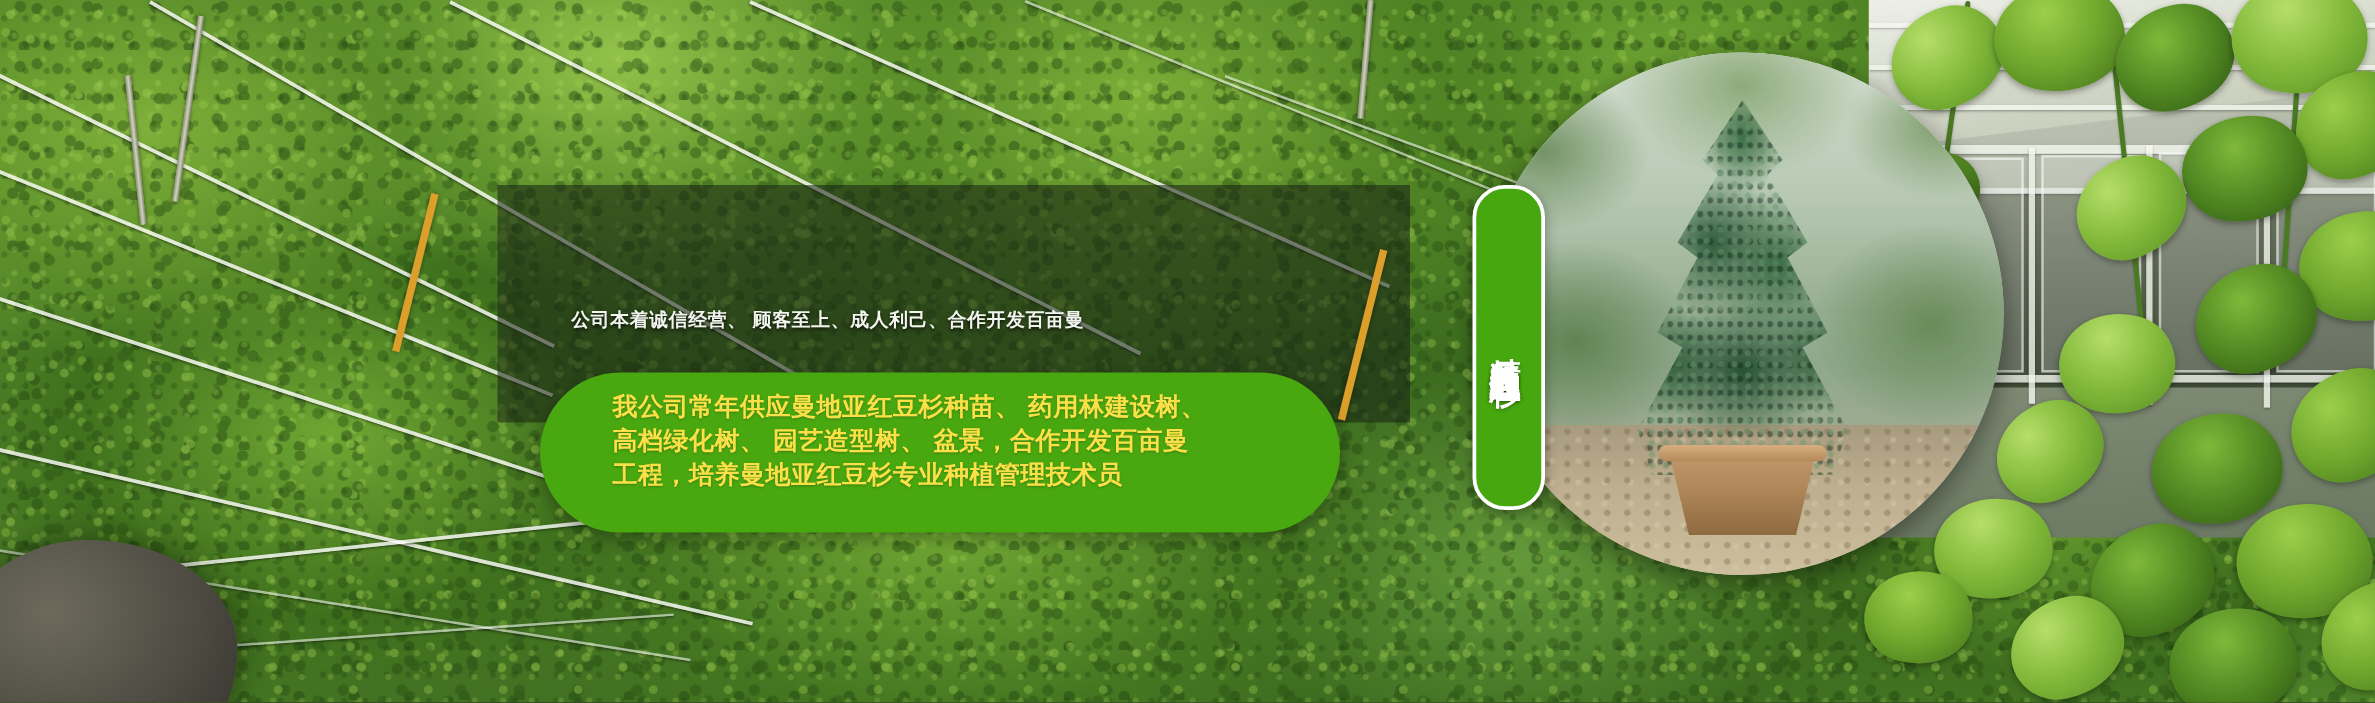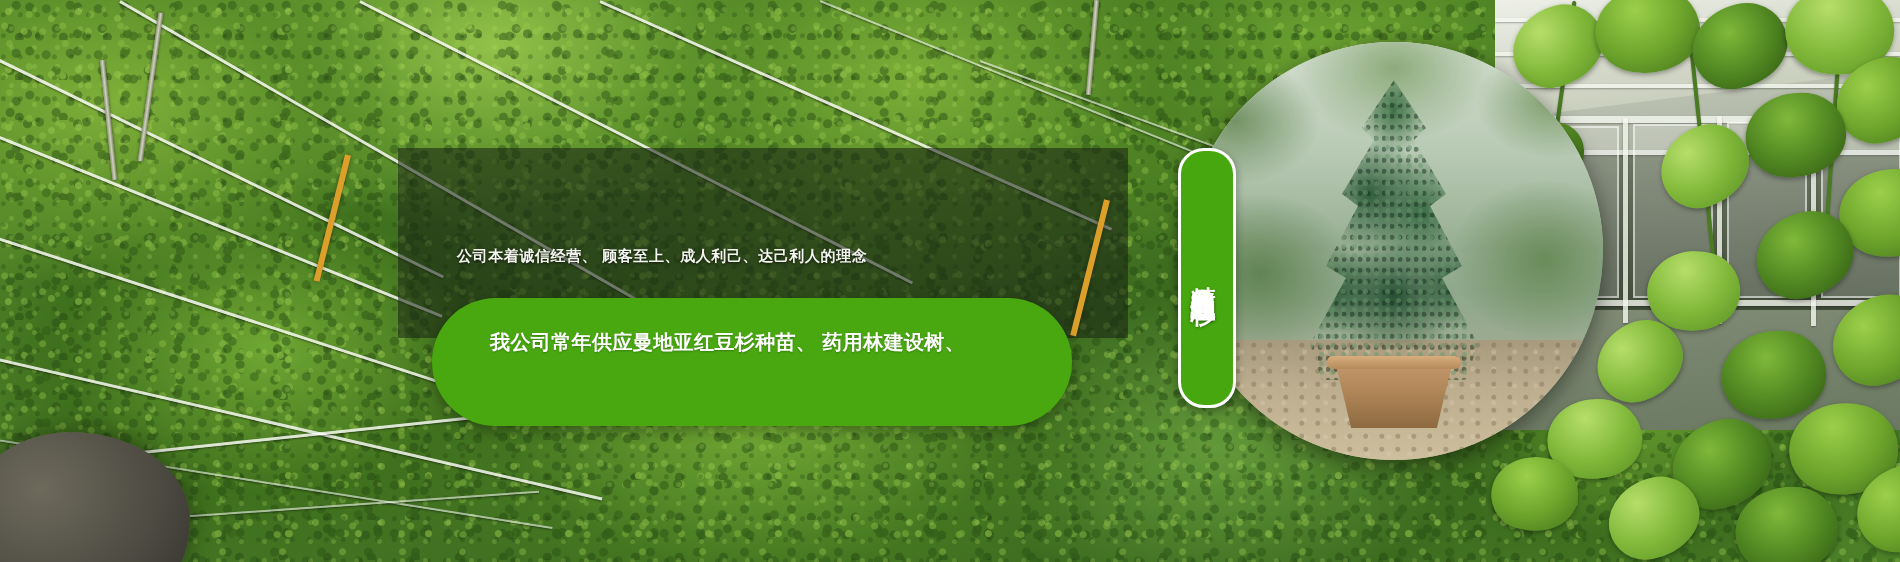--- a/index.html
+++ b/index.html
@@ -119,22 +119,22 @@
     white-space:nowrap;
   }
 
   
   .callout{
     position:absolute;left:432px;top:298px;width:640px;height:128px;
     background:#49a810;border-radius:64px;
     box-shadow:0 4px 14px rgba(0,0,0,.35);
   }
   .callout-text{
-    position:absolute;left:490px;top:329px;width:560px;
-    color:#ffffff;font-size:20px;font-weight:bold;line-height:27px;letter-spacing:.4px;
+    position:absolute;left:490px;top:313px;width:560px;
+    color:#fde047;font-size:20px;font-weight:bold;line-height:27px;letter-spacing:.4px;
     text-shadow:0 1px 2px rgba(0,0,0,.25);
   }
   .callout-text div{white-space:nowrap;}
 
   
   .photo-circle{
     position:absolute;left:1185px;top:42px;width:418px;height:418px;border-radius:50%;
     overflow:hidden;box-shadow:0 6px 22px rgba(0,0,0,.45);
     background:linear-gradient(180deg,#c9d6c6 0%,#a9bda6 30%,#8fa88c 60%,#b9b19a 100%);
   }
@@ -274,25 +274,27 @@
       <div class="leaf l" style="left:1494px;top:252px;width:74px;height:66px;transform:rotate(-20deg);"></div>
     </div>
 
     <div class="rock"></div>
   </div>
 
   <div class="panel"></div>
   <div class="accent left"></div>
   <div class="accent right"></div>
 
-  <div class="subline">公司本着诚信经营、 顾客至上、成人利己、达己利人的理念</div>
+  <div class="subline">公司本着诚信经营、 顾客至上、成人利己、合作开发百亩曼</div>
 
   <div class="callout"></div>
   <div class="callout-text">
     <div>我公司常年供应曼地亚红豆杉种苗、 药用林建设树、</div>
+    <div>高档绿化树、 园艺造型树、 盆景，合作开发百亩曼</div>
+    <div>工程，培养曼地亚红豆杉专业种植管理技术员</div>
   </div>
 
   <div class="photo-circle">
     <div class="pc-sky"></div>
     <div class="pc-bgfoliage"></div>
     <div class="pc-ground"></div>
     <div class="pc-ground-tex"></div>
     <div class="pc-tree"></div>
     <div class="pc-tree-tex"></div>
     <div class="pc-pot"></div>

